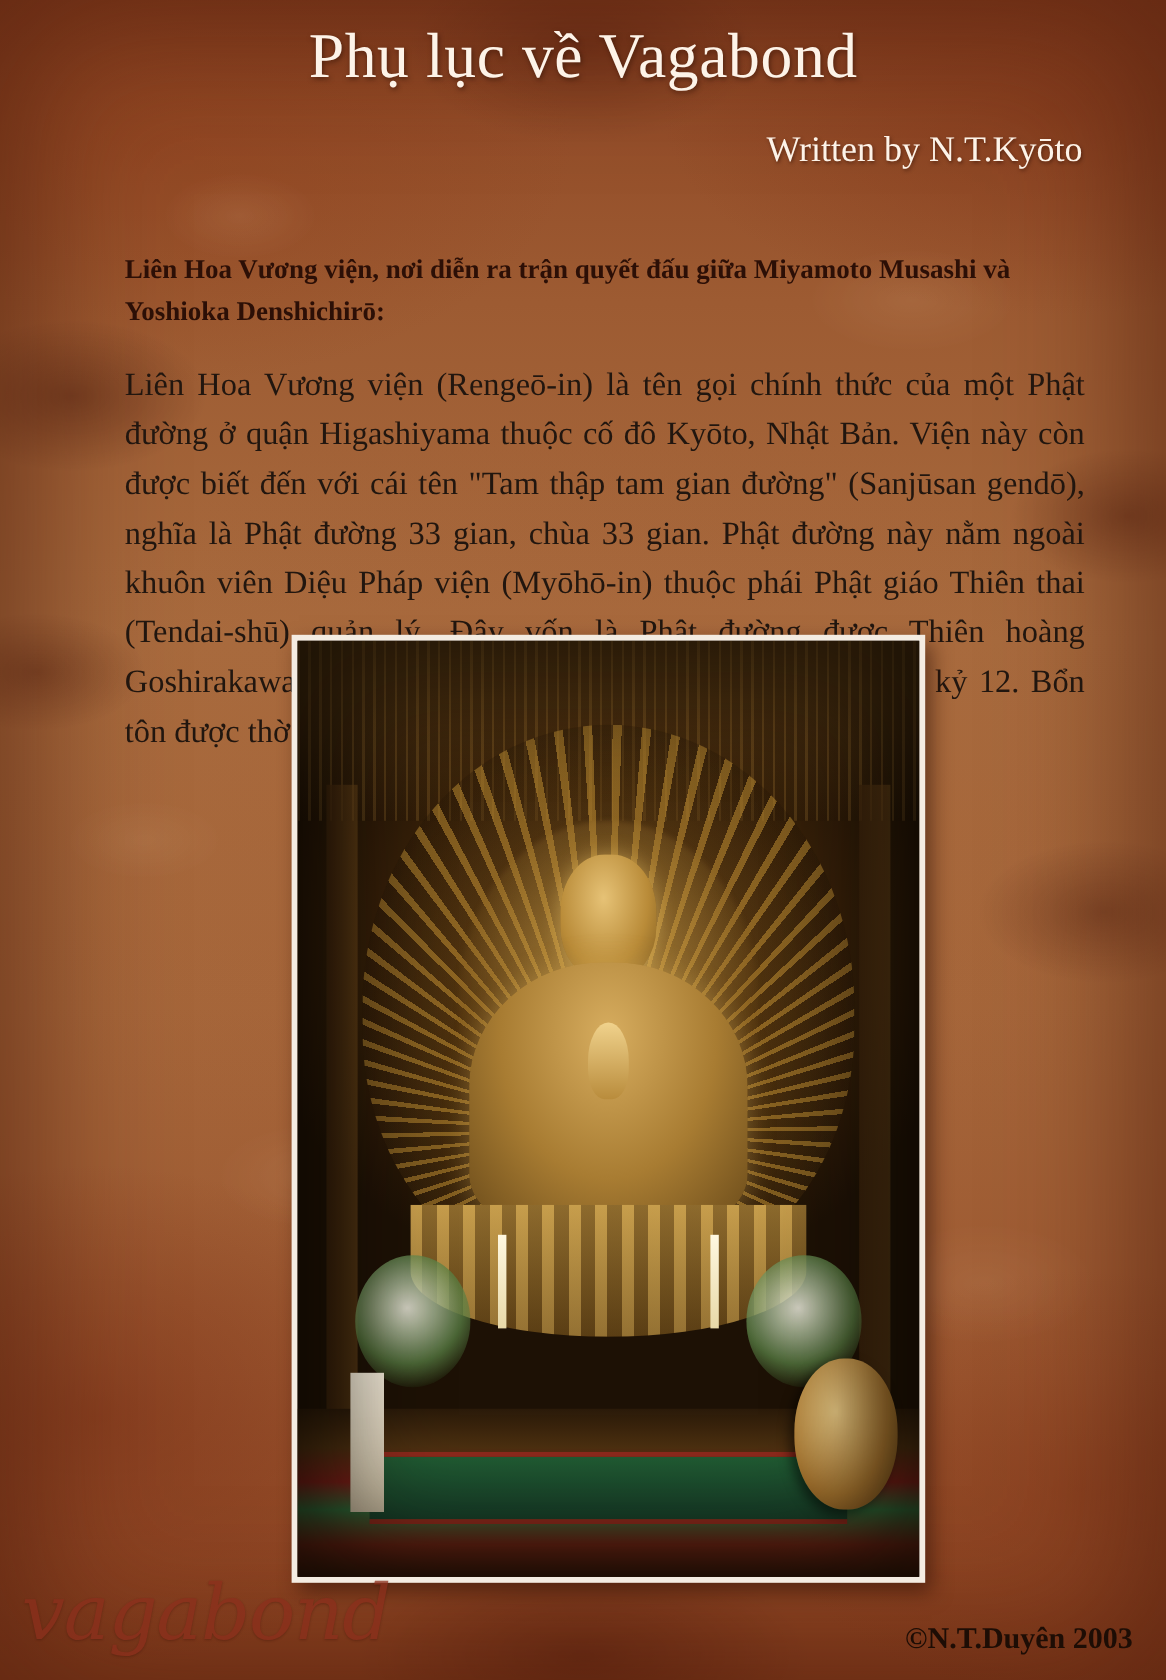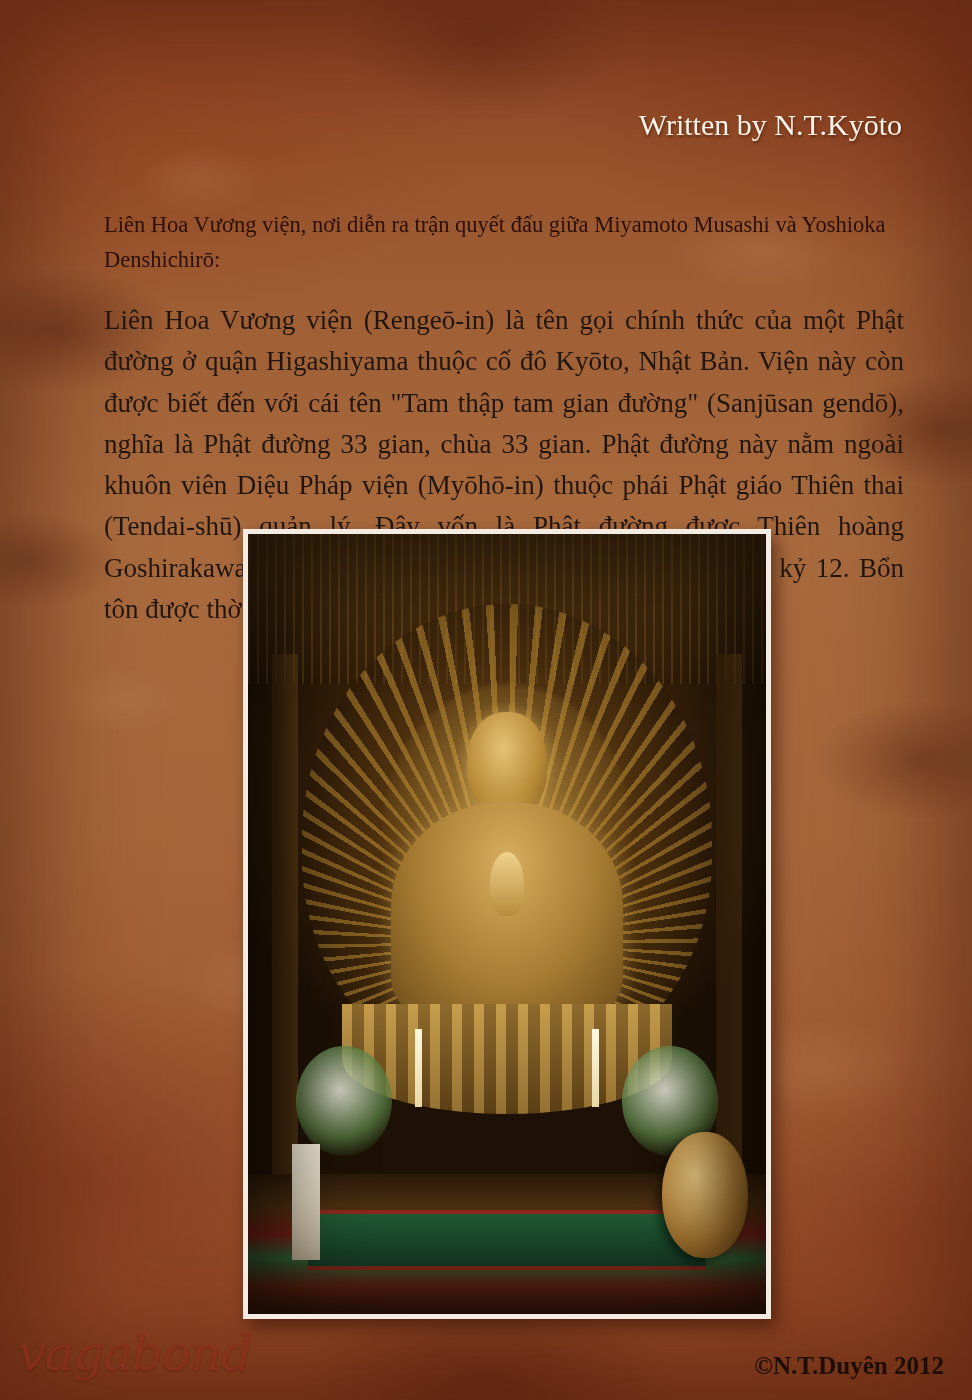--- a/index.html
+++ b/index.html
@@ -79,21 +79,21 @@
     color: #fdf3e8;
     text-shadow: 1px 2px 3px rgba(40,12,4,0.5);
   }
 
   .heading {
     position: absolute;
     top: 208px;
     left: 104px;
     width: 790px;
     font-size: 22.5px;
-    font-weight: normal;
+    font-weight: bold;
     line-height: 1.55;
     color: #2c0f06;
   }
 
   .body-text {
     position: absolute;
     top: 300px;
     left: 104px;
     width: 800px;
     font-size: 27px;
@@ -264,21 +264,21 @@
   .photo-vignette {
     position: absolute;
     inset: 0;
     box-shadow: inset 0 0 90px 26px rgba(10,6,2,0.75);
   }
 
   .watermark {
     position: absolute;
     left: 18px;
     bottom: 18px;
-    font-size: 49px;
+    font-size: 64px;
     font-style: italic;
     font-family: "DejaVu Serif", serif;
     color: #8c2f1c;
     opacity: 0.75;
     letter-spacing: -1px;
     text-shadow: 0 1px 2px rgba(50,12,4,0.4);
   }
   .copyright {
     position: absolute;
     right: 28px;
@@ -289,20 +289,21 @@
   }
 </style>
 </head>
 <body>
 
 <div class="page">
   <div class="tex tex1"></div>
   <div class="tex tex2"></div>
   <div class="edge-dark"></div>
 
+  <div class="title">Phụ lục về Vagabond</div>
   <div class="subtitle">Written by N.T.Kyōto</div>
 
   <div class="heading">Liên Hoa Vương viện, nơi diễn ra trận quyết đấu giữa Miyamoto Musashi và Yoshioka Denshichirō:</div>
 
   <div class="body-text">Liên Hoa Vương viện (Rengeō-in) là tên gọi chính thức của một Phật đường ở quận Higashiyama thuộc cố đô Kyōto, Nhật Bản. Viện này còn được biết đến với cái tên "Tam thập tam gian đường" (Sanjūsan gendō), nghĩa là Phật đường 33 gian, chùa 33 gian. Phật đường này nằm ngoài khuôn viên Diệu Pháp viện (Myōhō-in) thuộc phái Phật giáo Thiên thai (Tendai-shū) quản lý. Đây vốn là Phật đường được Thiên hoàng Goshirakawa xây dựng bên trong ly cung của mình vào thế kỷ 12. Bổn tôn được thờ trong đường là Thiên thủ Quan Âm.</div>
 
   <div class="photo-frame">
     <div class="photo">
       <div class="ceiling"></div>
       <div class="pillar-l"></div>
@@ -319,14 +320,14 @@
       <div class="candle-r"></div>
       <div class="altar"></div>
       <div class="altar-cloth"></div>
       <div class="drum"></div>
       <div class="paper-slip"></div>
       <div class="photo-vignette"></div>
     </div>
   </div>
 
   <div class="watermark">vagabond</div>
-  <div class="copyright">©N.T.Duyên 2012</div>
+  <div class="copyright">©N.T.Duyên 2003</div>
 </div>
 
 </body></html>

